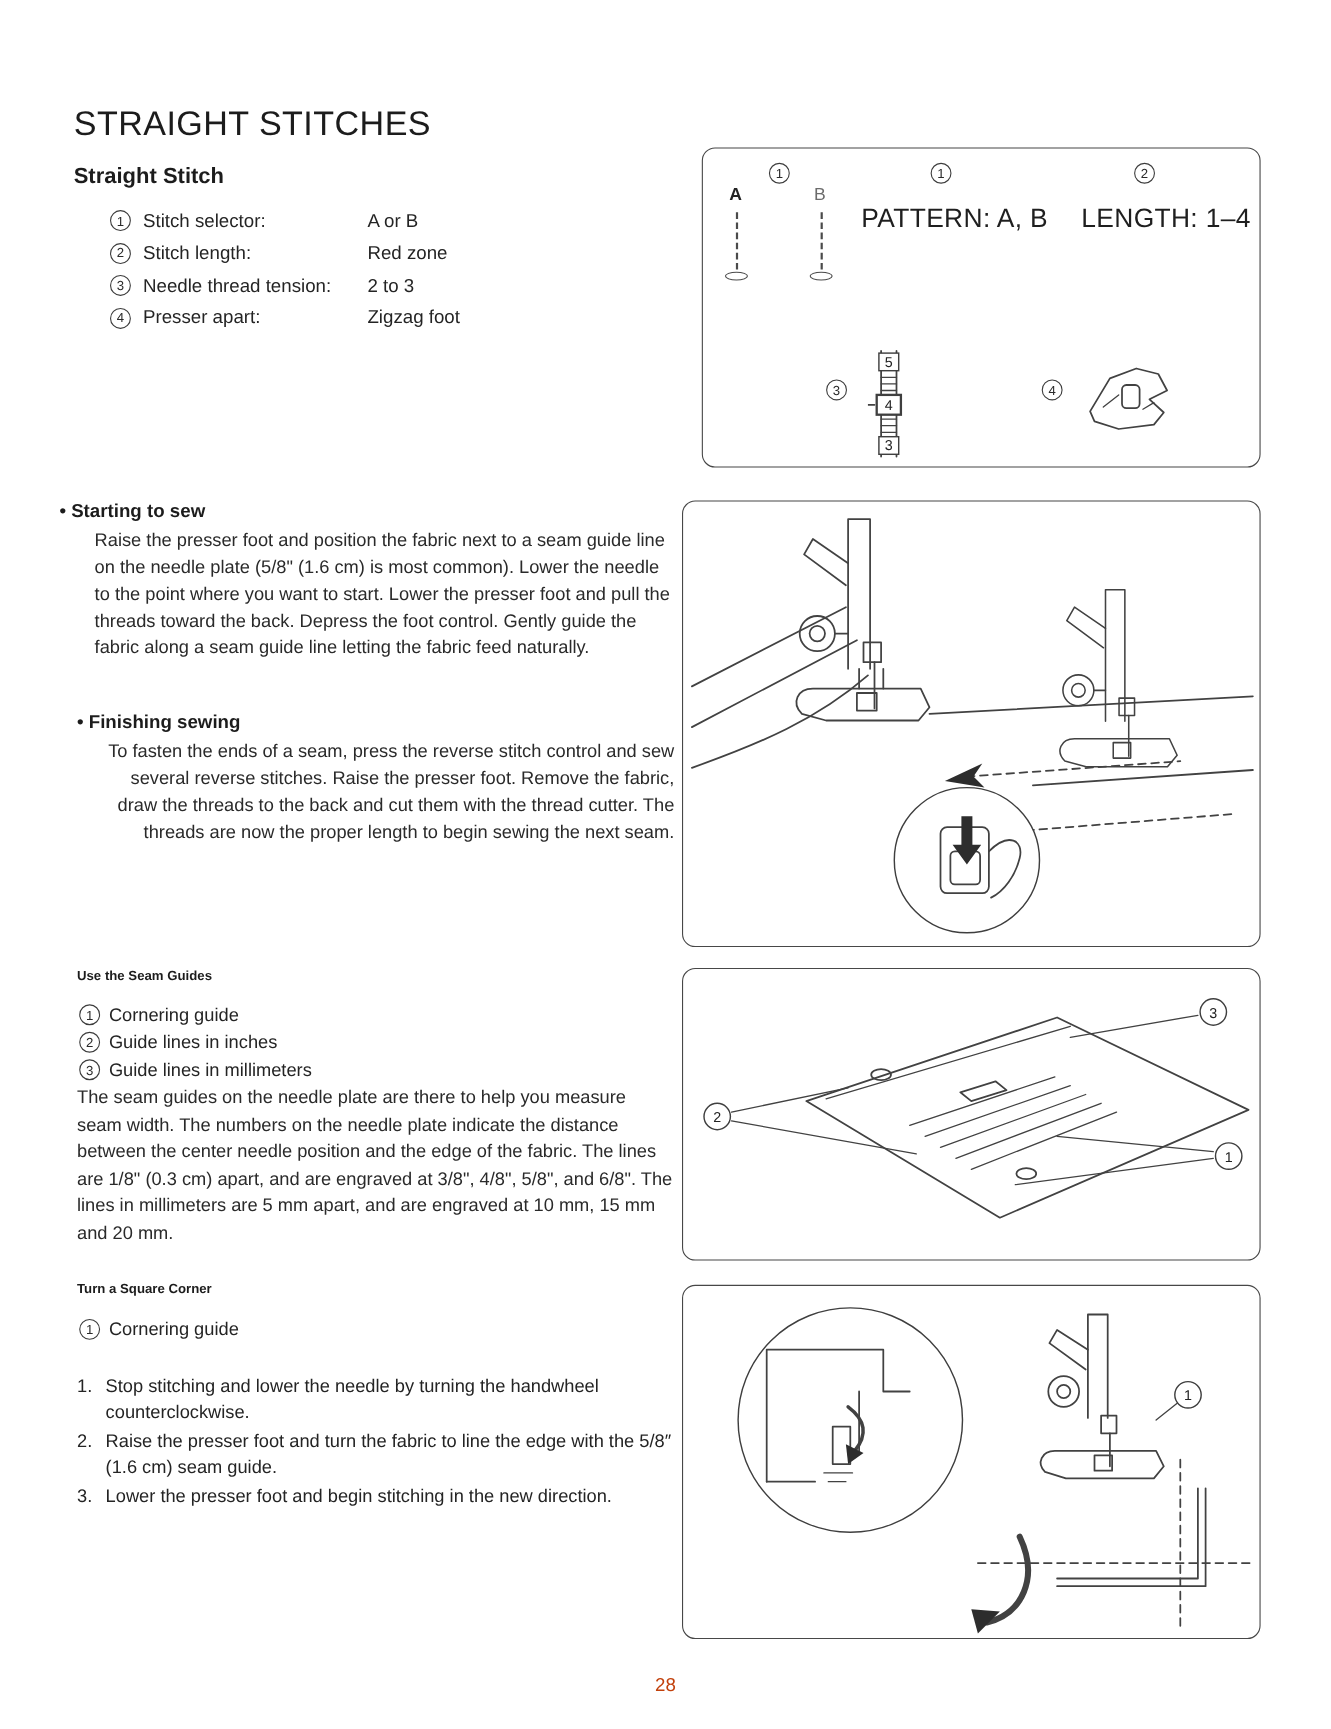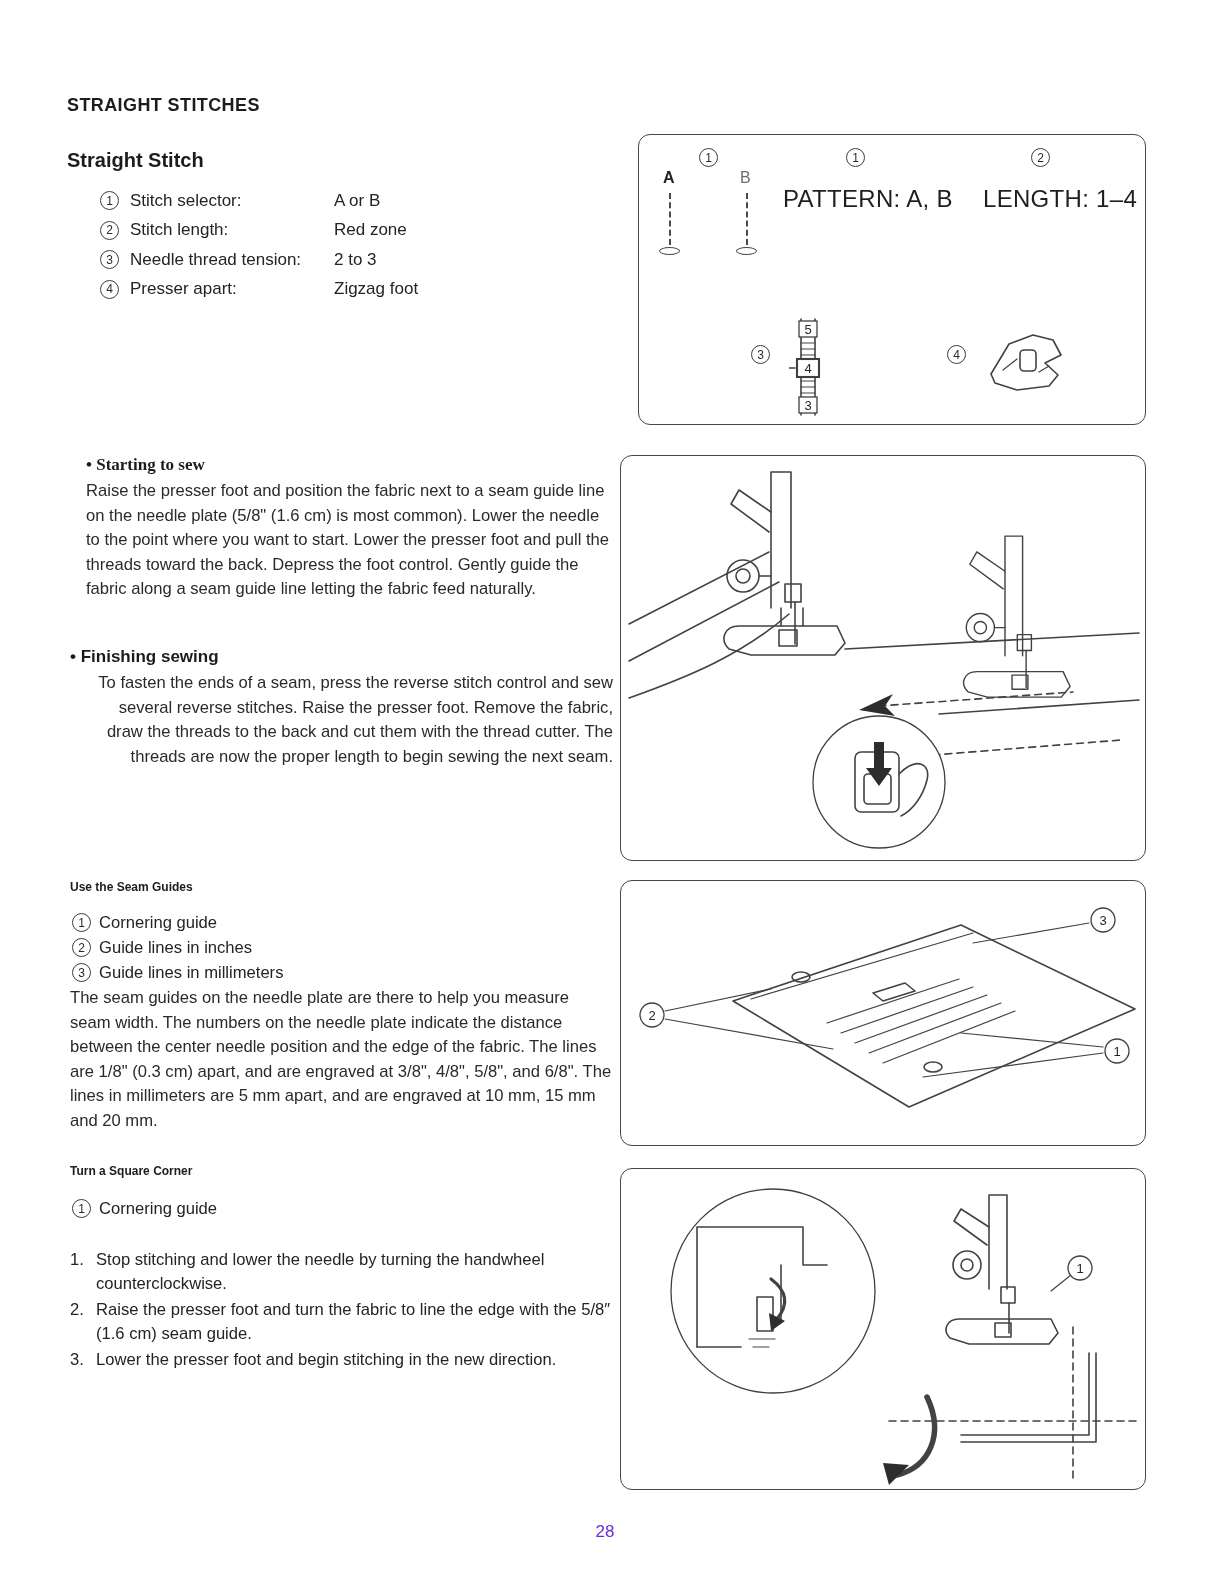--- a/index.html
+++ b/index.html
@@ -1,41 +1,41 @@
 <!DOCTYPE html>
 <html><head>
 <meta charset="utf-8">
 <style>
   * { margin:0; padding:0; box-sizing:border-box; }
   html,body { background:#ffffff; }
   body { font-family:"Liberation Sans","DejaVu Sans",sans-serif; color:#242424; }
   .page { position:relative; width:1210px; height:1572px; background:#fff; overflow:hidden; }
   .abs { position:absolute; }
-  .t-title { font-size:18px; font-weight:700; letter-spacing:.4px; color:#1c1c1c; }
+  .t-title { font-size:31px; font-weight:400; letter-spacing:.4px; color:#1c1c1c; }
   .t-sub { font-size:20px; font-weight:700; color:#1c1c1c; }
   .t-h3 { font-size:12px; font-weight:700; color:#1c1c1c; }
   .t-bullet { font-size:17px; font-weight:700; color:#1c1c1c; }
   .body-text { font-size:16.6px; line-height:24.6px; color:#2a2a2a; }
   .circ { display:inline-flex; align-items:center; justify-content:center; width:19px; height:19px;
           border:1.3px solid #3c3c3c; border-radius:50%; font-size:12px; color:#2a2a2a; flex:none; background:#fff; }
   .srow { display:grid; grid-template-columns:30px 204px auto; align-items:center; height:29.5px; font-size:17px; }
   .gitem { display:flex; align-items:center; gap:8px; height:25px; font-size:16.6px; }
   .step { display:grid; grid-template-columns:26px auto; font-size:16.6px; line-height:24.4px; margin-bottom:1px; }
   .box { position:absolute; border:1.6px solid #474747; border-radius:12px; background:#fff; }
   .dashline { position:absolute; width:0; border-left:2.2px dashed #4a4a4a; }
   .oval { position:absolute; width:21px; height:8px; border:1.7px solid #4a4a4a; border-radius:50%; }
   .biglabel { font-size:24px; letter-spacing:.3px; color:#1f1f1f; }
   .art { display:block; }
   .art .ln { stroke:#424242; fill:none; stroke-width:1.6; stroke-linecap:round; stroke-linejoin:round; }
   .art .thin { stroke-width:1.2; }
   .art .dash { stroke-dasharray:7 5; }
   .art .fillblk { fill:#2d2d2d; stroke:none; }
   .art .co { stroke:#3f3f3f; fill:#ffffff; stroke-width:1.3; }
   .art text { fill:#242424; stroke:none; font-size:13px; font-family:"Liberation Sans","DejaVu Sans",sans-serif; text-anchor:middle; }
-  .pagenum { position:absolute; left:0; top:1522px; width:100%; text-align:center; font-size:17px; color:#6d28d9; }
+  .pagenum { position:absolute; left:0; top:1522px; width:100%; text-align:center; font-size:17px; color:#c2410c; }
 </style>
 </head>
 <body>
 
 <div class="page">
 
   <div class="abs t-title" style="left:67px;top:95px;">STRAIGHT STITCHES</div>
   <div class="abs t-sub" style="left:67px;top:149px;">Straight Stitch</div>
 
   <div class="abs" style="left:100px;top:186px;width:520px;">
@@ -91,21 +91,21 @@
     </svg>
 
     <span class="circ abs" style="left:308px;top:210px;">4</span>
     <svg class="art abs" style="left:340px;top:193px;" width="96" height="72" viewBox="0 0 96 72">
       <path class="ln" d="M12 46 L30 16 L54 7 L74 12 L82 27 L66 35 L79 47 L70 58 L38 62 L16 55 Z"></path>
       <rect class="ln" x="41" y="22" width="16" height="21" rx="4"></rect>
       <path class="ln thin" d="M24 42 L38 31 M60 44 L70 38"></path>
     </svg>
   </div>
 
-  <div class="abs t-bullet" style="left:86px;top:455px;font-family:Liberation Serif, serif;">• Starting to sew</div>
+  <div class="abs t-bullet" style="left:54px;top:455px;">• Starting to sew</div>
   <div class="abs body-text" style="left:86px;top:479px;width:527px;">Raise the presser foot and position the fabric next to a seam guide line on the needle plate (5/8" (1.6 cm) is most common). Lower the needle to the point where you want to start. Lower the presser foot and pull the threads toward the back. Depress the foot control.  Gently guide the fabric along a seam guide line letting the fabric feed naturally.</div>
 
   <div class="abs t-bullet" style="left:70px;top:647px;">• Finishing sewing</div>
   <div class="abs body-text" style="left:86px;top:671px;width:527px;text-align:right;">To fasten the ends of a seam, press the reverse stitch control and sew several reverse stitches.  Raise the presser foot.  Remove the fabric, draw the threads to the back and cut them with the thread cutter.  The threads are now the proper length to begin sewing the next seam.</div>
 
   <div class="box" style="left:620px;top:455px;width:526px;height:406px;">
     <svg class="art" width="522" height="402" viewBox="0 0 522 402">
 
       <path class="ln" d="M8 168 L148 96"></path>
       <path class="ln" d="M8 205 L158 126"></path>

